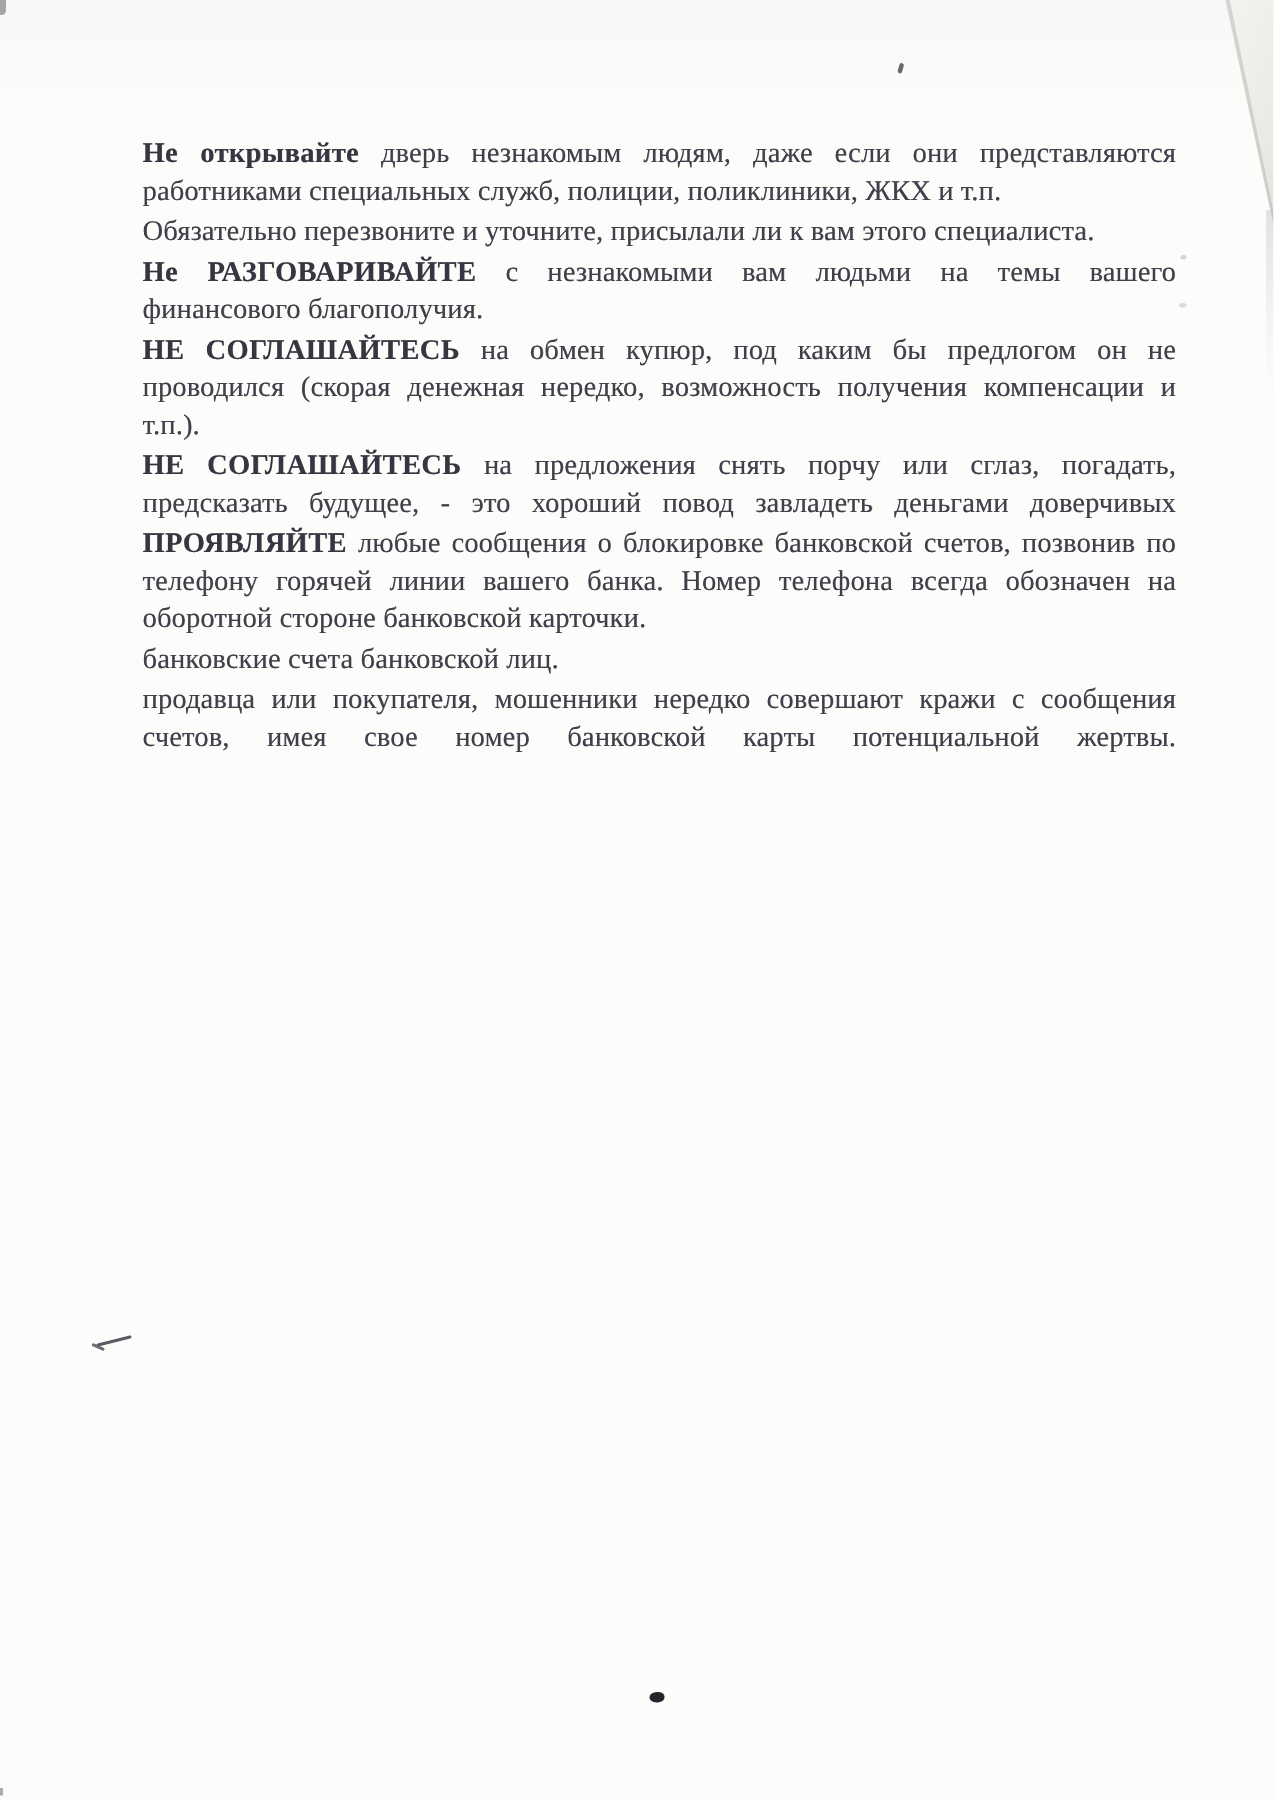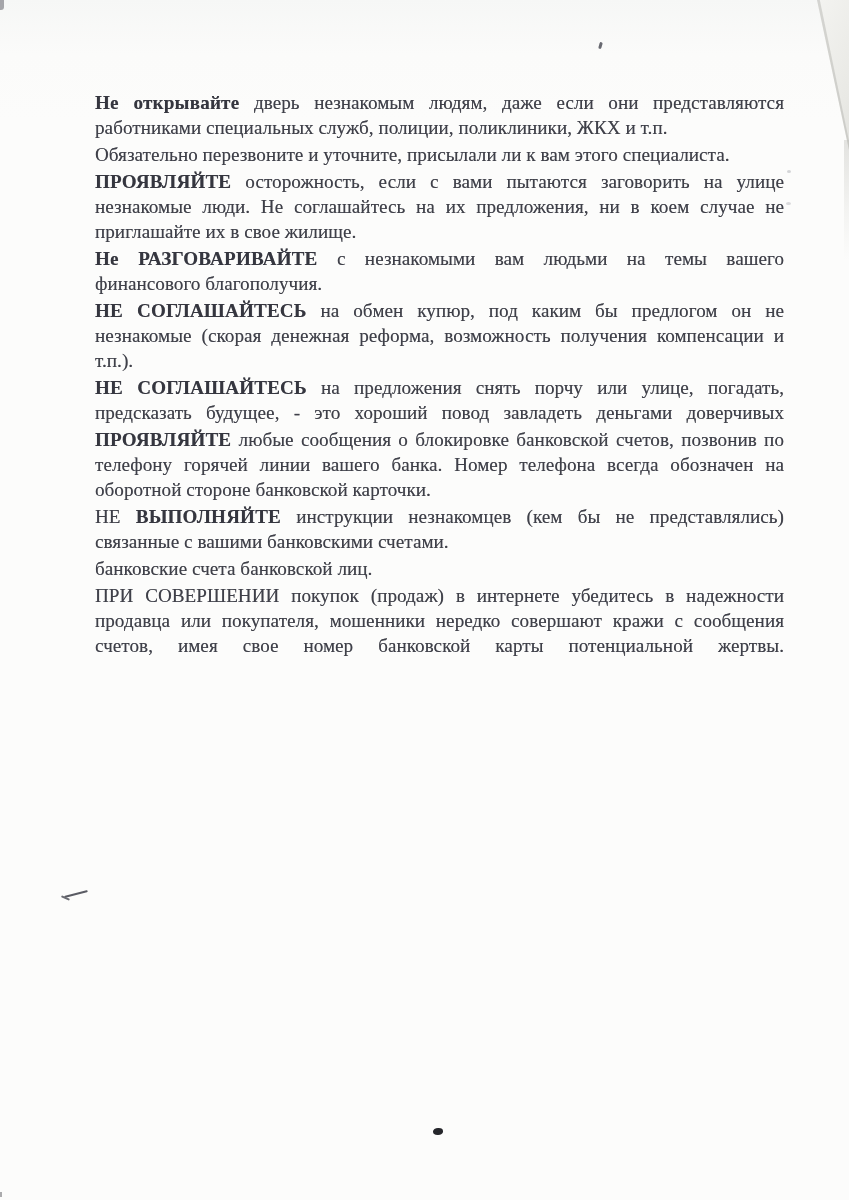--- a/index.html
+++ b/index.html
@@ -149,56 +149,46 @@
 
   <div class="para">
     <p class="ln j"><b>Не открывайте</b><span> дверь незнакомым людям, даже если они представляются</span></p>
     <p class="ln"><span>работниками специальных служб, полиции, поликлиники, ЖКХ и т.п.</span></p>
   </div>
 
   <div class="para">
     <p class="ln"><span>Обязательно перезвоните и уточните, присылали ли к вам этого специалиста.</span></p>
   </div>
 
-  <div class="para">
-    <p class="ln j"><b>ПРОЯВЛЯЙТЕ</b><span> осторожность, если с вами пытаются заговорить на улице</span></p>
-    <p class="ln j"><span>незнакомые люди. Не соглашайтесь на их предложения, ни в коем случае не</span></p>
-    <p class="ln"><span>приглашайте их в свое жилище.</span></p>
-  </div>
 
   <div class="para">
     <p class="ln j"><b>Не РАЗГОВАРИВАЙТЕ</b><span> с незнакомыми вам людьми на темы вашего</span></p>
     <p class="ln"><span>финансового благополучия.</span></p>
   </div>
 
   <div class="para">
     <p class="ln j"><b>НЕ СОГЛАШАЙТЕСЬ</b><span> на обмен купюр, под каким бы предлогом он не</span></p>
-    <p class="ln j"><span>незнакомые (скорая денежная реформа, возможность получения компенсации и</span></p>
+    <p class="ln j"><span>проводился (скорая денежная нередко, возможность получения компенсации и</span></p>
     <p class="ln"><span>т.п.).</span></p>
   </div>
 
   <div class="para">
-    <p class="ln j"><b>НЕ СОГЛАШАЙТЕСЬ</b><span> на предложения снять порчу или улице, погадать,</span></p>
+    <p class="ln j"><b>НЕ СОГЛАШАЙТЕСЬ</b><span> на предложения снять порчу или сглаз, погадать,</span></p>
     <p class="ln j"><span>предсказать будущее, - это хороший повод завладеть деньгами доверчивых</span></p>
   </div>
 
   <div class="para">
     <p class="ln j"><b>ПРОЯВЛЯЙТЕ</b><span> любые сообщения о блокировке банковской счетов, позвонив по</span></p>
     <p class="ln j"><span>телефону горячей линии вашего банка. Номер телефона всегда обозначен на</span></p>
     <p class="ln"><span>оборотной стороне банковской карточки.</span></p>
   </div>
 
-  <div class="para">
-    <p class="ln j"><span>НЕ </span><b>ВЫПОЛНЯЙТЕ</b><span> инструкции незнакомцев (кем бы не представлялись)</span></p>
-    <p class="ln"><span>связанные с вашими банковскими счетами.</span></p>
-  </div>
 
   <div class="para">
     <p class="ln"><span>банковские счета банковской лиц.</span></p>
   </div>
 
   <div class="para">
-    <p class="ln j"><span>ПРИ СОВЕРШЕНИИ покупок (продаж) в интернете убедитесь в надежности</span></p>
     <p class="ln j"><span>продавца или покупателя, мошенники нередко совершают кражи с сообщения</span></p>
     <p class="ln j"><span>счетов, имея свое номер банковской карты потенциальной жертвы.</span></p>
   </div>
 
 </div>
 
 </body></html>

